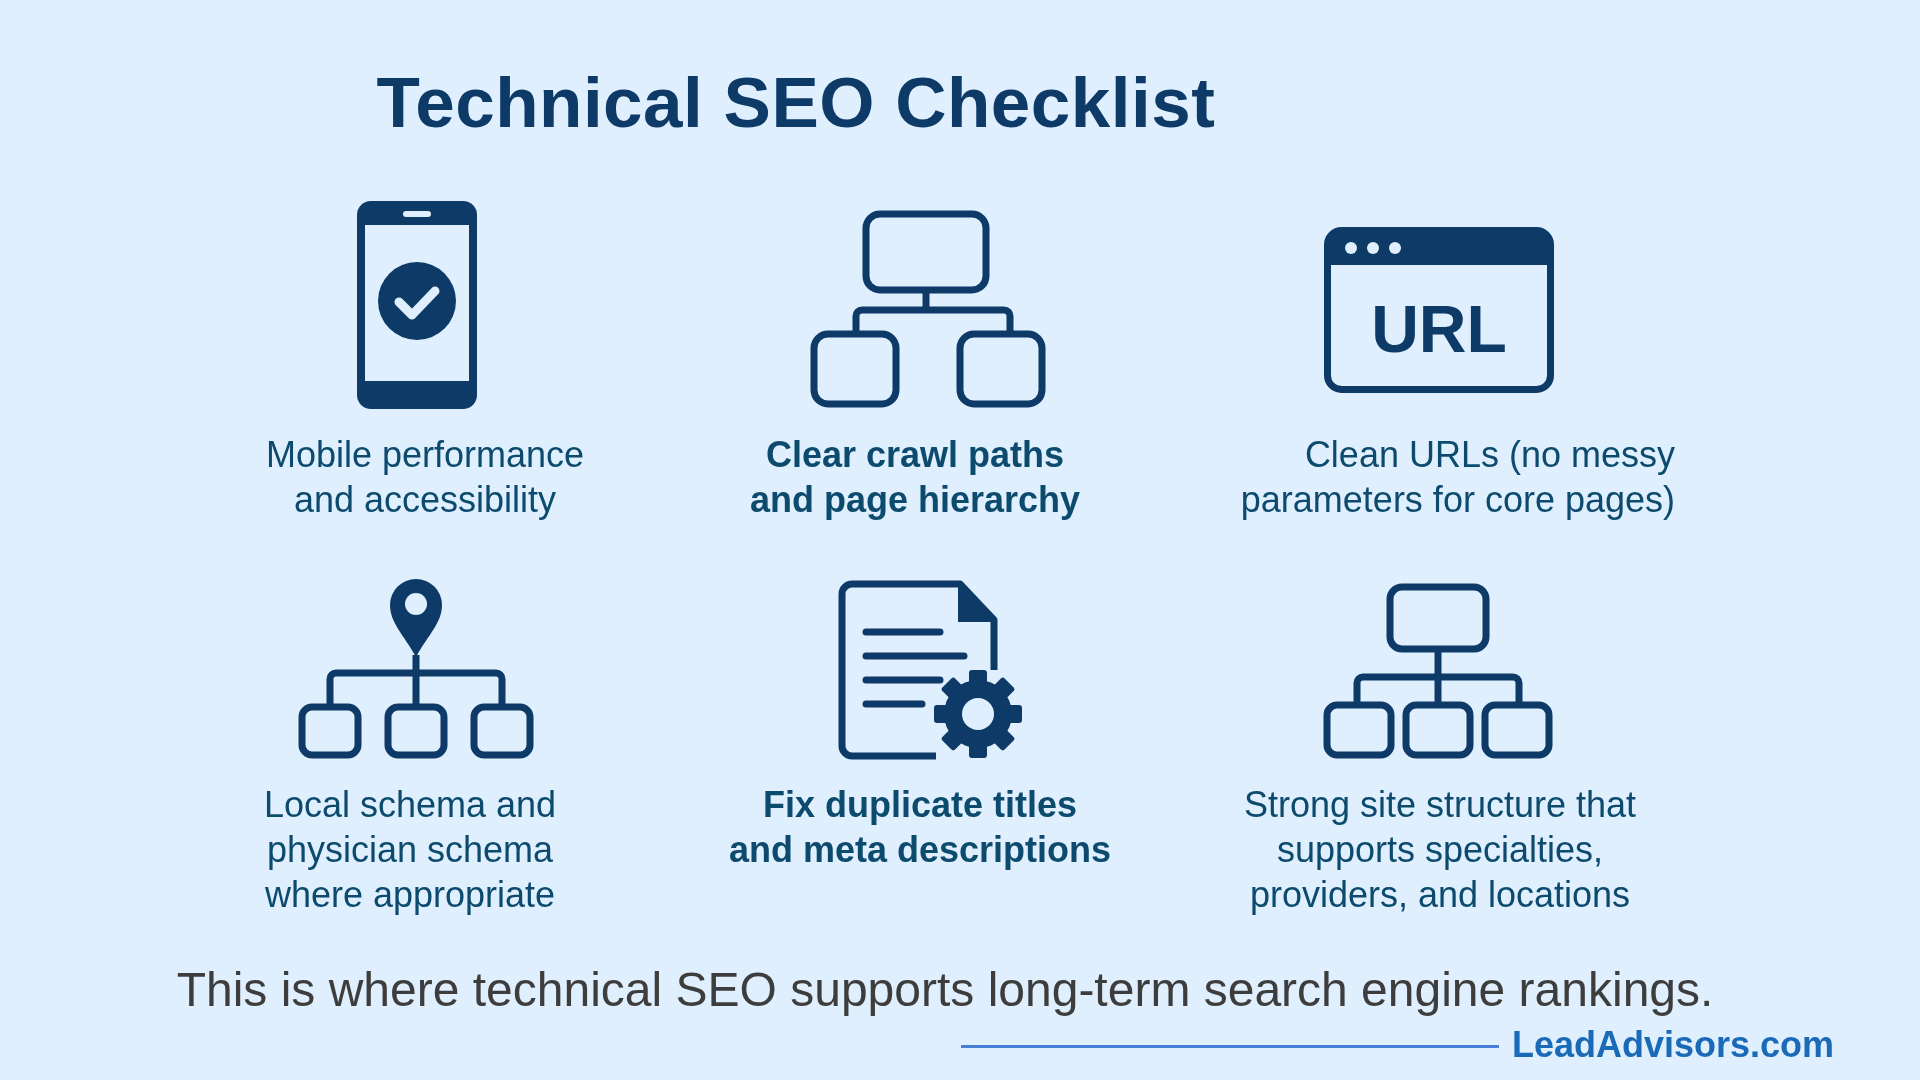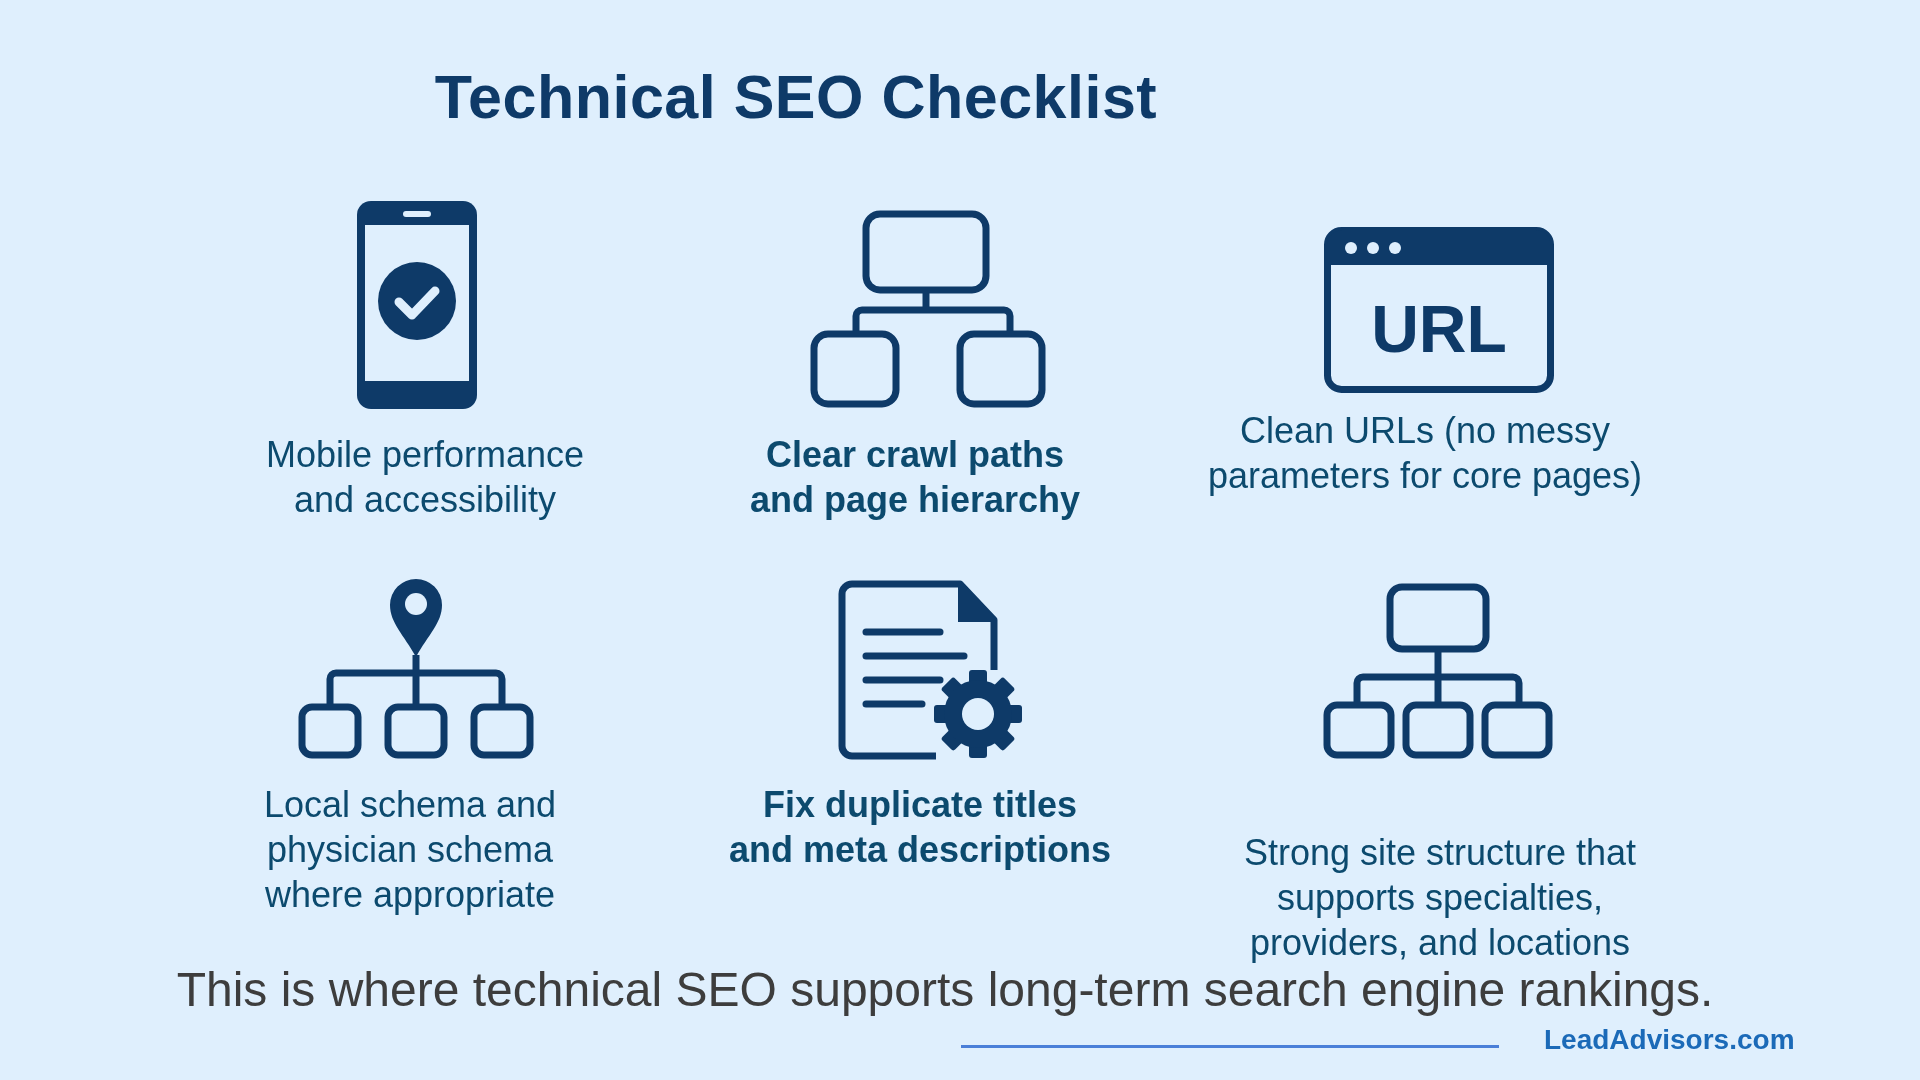--- a/index.html
+++ b/index.html
@@ -4,41 +4,41 @@
 <style>
   html, body { margin:0; padding:0; }
   body {
     width:1920px; height:1080px; overflow:hidden;
     background:#dfeffd;
     font-family:"Liberation Sans", sans-serif;
     position:relative;
   }
   .title {
     position:absolute; left:0; width:1592px; top:62px;
-    text-align:center; font-size:61px; font-weight:bold;
+    text-align:center; font-size:71px; font-weight:bold;
     color:#0e3a68; letter-spacing:0.5px;
   }
   .icon { position:absolute; }
   .icon svg { display:block; }
   .label {
     position:absolute; text-align:center;
     font-size:36px; line-height:45px; color:#0c4a6e;
     white-space:pre-line;
   }
   .footer-text {
     position:absolute; left:0; width:1890px; top:962px;
     text-align:center; font-size:48px; color:#3d3d3d;
   }
   .rule {
     position:absolute; left:961px; top:1045px; width:538px; height:3px;
     background:#4a7fd8;
   }
   .brand {
     position:absolute; left:1512px; top:1024px;
-    font-size:28px; font-weight:bold; color:#1b6ab8;margin-left:32px;
+    font-size:36px; font-weight:bold; color:#1b6ab8;
   }
 </style>
 </head>
 <body>
 
 <div class="title">Technical SEO Checklist</div>
 
 <div class="icon" style="left:357px;top:201px;">
   <svg width="120" height="208" viewBox="0 0 120 208">
     <rect x="0" y="0" width="120" height="208" rx="14" fill="#0e3a68"></rect>
@@ -68,21 +68,21 @@
 <div class="icon" style="left:1324px;top:227px;">
   <svg width="230" height="166" viewBox="0 0 230 166">
     <rect x="3.5" y="3.5" width="223" height="159" rx="14" fill="none" stroke="#0e3a68" stroke-width="7"></rect>
     <path d="M3.5 30 V17.5 a14 14 0 0 1 14 -14 H212.5 a14 14 0 0 1 14 14 V38 H3.5 Z" fill="#0e3a68"></path>
     <circle cx="27" cy="21" r="6" fill="#dfeffd"></circle>
     <circle cx="49" cy="21" r="6" fill="#dfeffd"></circle>
     <circle cx="71" cy="21" r="6" fill="#dfeffd"></circle>
     <text x="115" y="125" text-anchor="middle" font-family="Liberation Sans, sans-serif" font-weight="bold" font-size="66" fill="#0e3a68">URL</text>
   </svg>
 </div>
-<div class="label" style="left:1175px;width:500px;top:408px;">Clean URLs (no messy
+<div class="label" style="left:1175px;width:500px;top:432px;text-align:right;">Clean URLs (no messy
 parameters for core pages)</div>
 
 <div class="icon" style="left:298px;top:577px;">
   <svg width="236" height="182" viewBox="0 0 236 182">
     <path d="M118 2 a26 26 0 0 1 26 26 c0 18 -14 30 -26 52 c-12 -22 -26 -34 -26 -52 a26 26 0 0 1 26 -26 Z" fill="#0e3a68"></path>
     <circle cx="118" cy="27" r="11" fill="#dfeffd"></circle>
     <g fill="none" stroke="#0e3a68" stroke-width="7">
       <line x1="118" y1="78" x2="118" y2="130"></line>
       <path d="M32 130 V102 a6 6 0 0 1 6 -6 H198 a6 6 0 0 1 6 6 V130"></path>
       <rect x="4" y="130" width="56" height="48" rx="10"></rect>
@@ -125,19 +125,19 @@
     <g fill="none" stroke="#0e3a68" stroke-width="7">
       <rect x="67" y="4" width="96" height="62" rx="12"></rect>
       <line x1="115" y1="66" x2="115" y2="122"></line>
       <path d="M34 122 V100 a6 6 0 0 1 6 -6 H190 a6 6 0 0 1 6 6 V122"></path>
       <rect x="4" y="122" width="64" height="50" rx="10"></rect>
       <rect x="83" y="122" width="64" height="50" rx="10"></rect>
       <rect x="162" y="122" width="64" height="50" rx="10"></rect>
     </g>
   </svg>
 </div>
-<div class="label" style="left:1190px;width:500px;top:782px;margin-top:48px;">Strong site structure that
+<div class="label" style="left:1190px;width:500px;top:782px;">Strong site structure that
 supports specialties,
 providers, and locations</div>
 
 <div class="footer-text">This is where technical SEO supports long-term search engine rankings.</div>
 <div class="rule"></div>
 <div class="brand">LeadAdvisors.com</div>
 
 </body></html>

